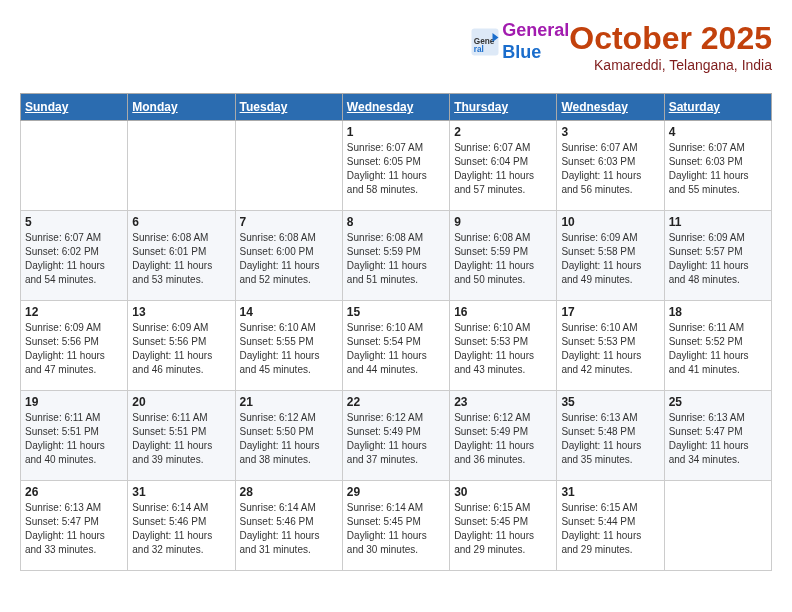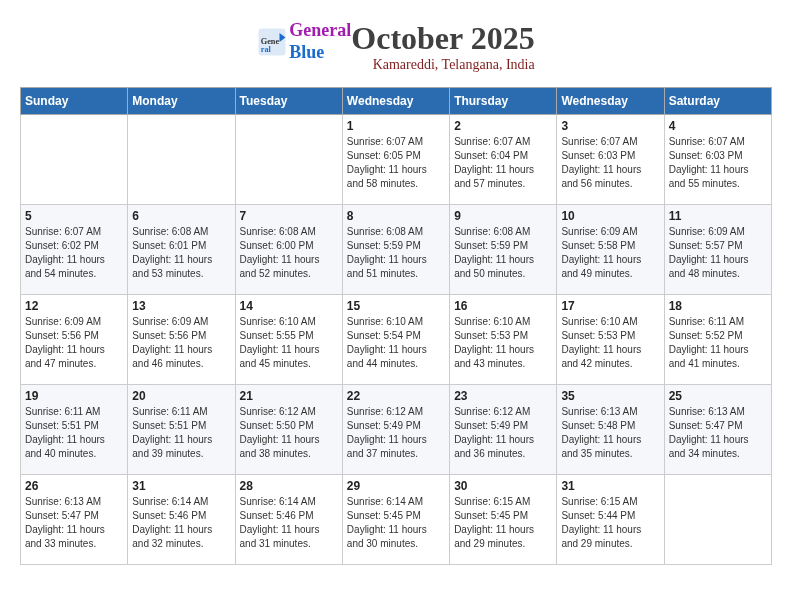--- a/index.html
+++ b/index.html
@@ -6,23 +6,22 @@
     body {
       font-family: Arial, sans-serif;
       background: #fff;
       width: 792px;
       min-height: 612px;
       padding: 20px;
     }
     .header {
       display: flex;
       align-items: flex-start;
-      justify-content: center;
-      margin-bottom: 14px;
-      font-family: Liberation Serif, serif;
+      justify-content: flex-end;
+      margin-bottom: 20px;
     }
     .logo {
       display: flex;
       align-items: center;
     }
     .logo-text {
       font-size: 18px;
       font-weight: bold;
       line-height: 1.2;
     }
@@ -32,39 +31,40 @@
       width: 30px;
       height: 30px;
       margin-right: 2px;
     }
     .title-block {
       text-align: right;
     }
     .month-title {
       font-size: 32px;
       font-weight: bold;
-      color: #404040;
+      color: #c2410c;
     }
     .location {
       font-size: 14px;
       color: #7f1d1d;
     }
     .calendar {
       width: 100%;
       border-collapse: collapse;
       table-layout: fixed;
     }
     .calendar thead tr th {
       background: #2b6cb0;
       color: #fff;
       font-size: 12px;
       font-weight: bold;
       padding: 6px 4px;
       text-align: left;
       border: 1px solid #aaa;
+      text-decoration: underline;
     }
     .calendar tbody tr td {
       border: 1px solid #ccc;
       vertical-align: top;
       padding: 4px;
       font-size: 10px;
       color: #333;
       height: 90px;
       background: #fff;
     }

